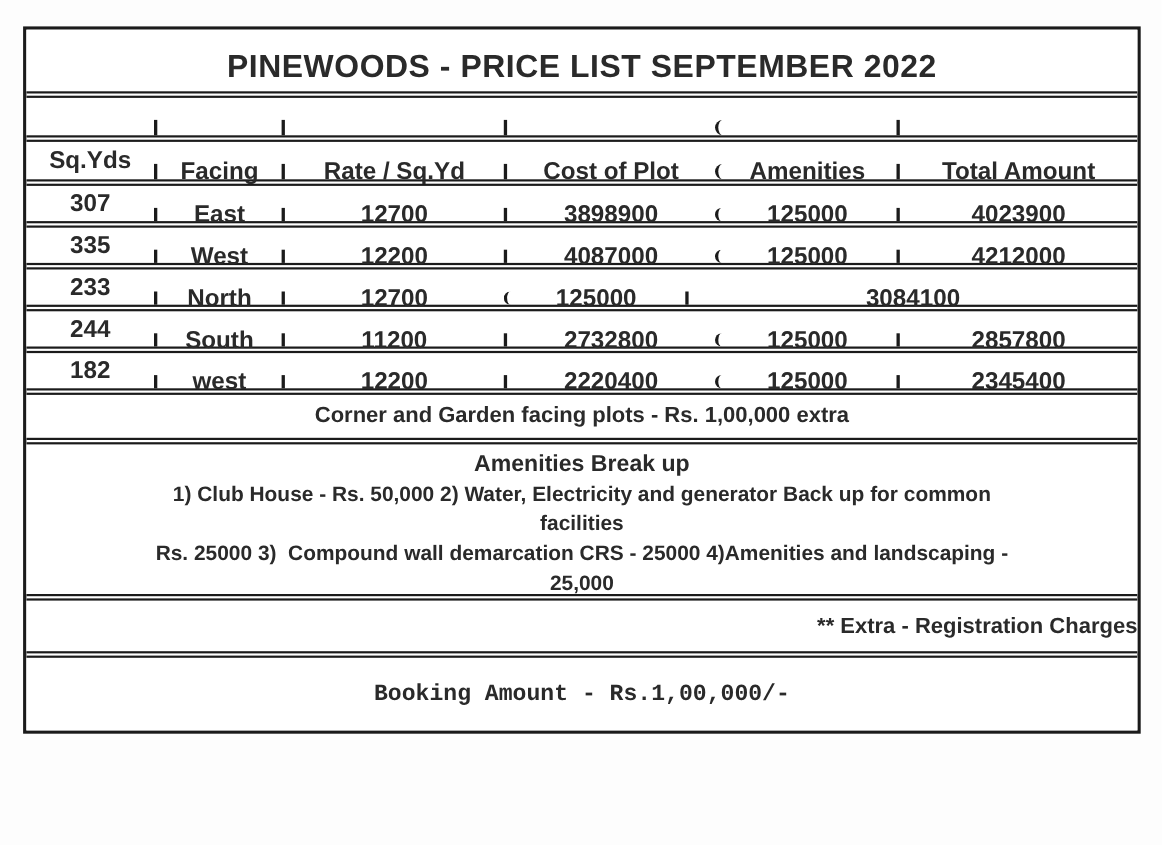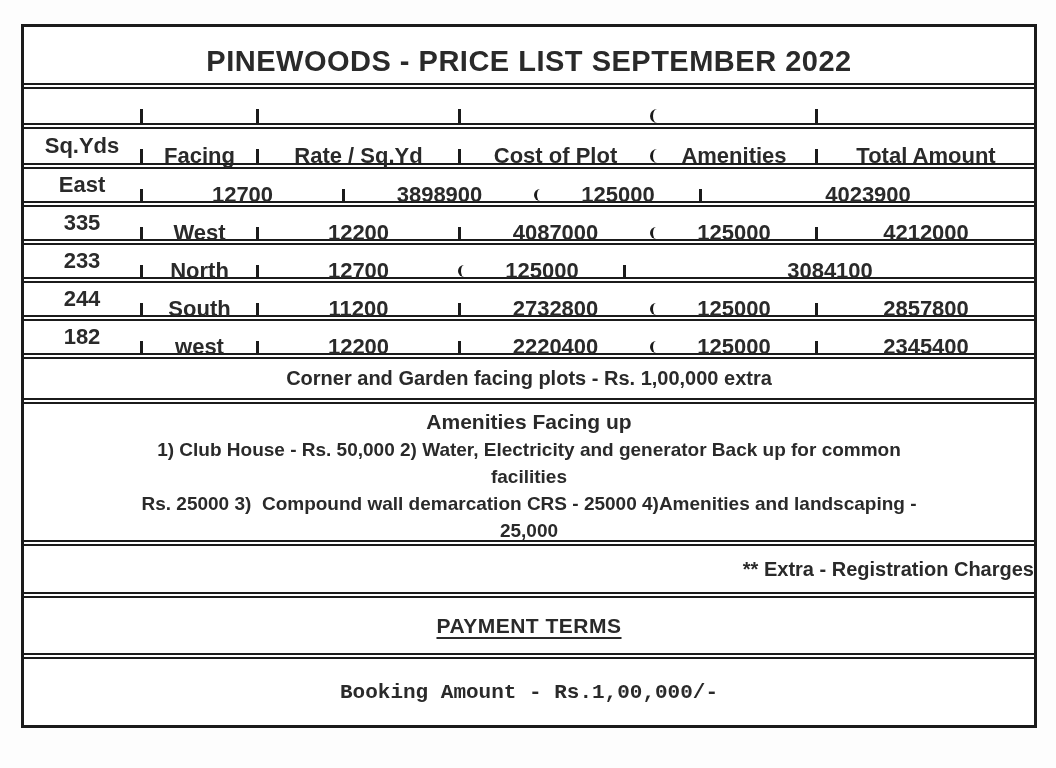--- a/index.html
+++ b/index.html
@@ -102,20 +102,21 @@
   <div class="rowbox grid-row header-row">
     <div class="cell c0">Sq.Yds</div>
     <div class="cell c1">Facing</div>
     <div class="cell c2">Rate / Sq.Yd</div>
     <div class="cell c3">Cost of Plot</div>
     <div class="cell c4">Amenities</div>
     <div class="cell c5">Total Amount</div>
   </div>
 
   <div class="rowbox grid-row data-row">
+    <div class="cell c0">307</div>
     <div class="cell c1">East</div>
     <div class="cell c2">12700</div>
     <div class="cell c3">3898900</div>
     <div class="cell c4">125000</div>
     <div class="cell c5">4023900</div>
   </div>
 
   <div class="rowbox grid-row data-row">
     <div class="cell c0">335</div>
     <div class="cell c1">West</div>
@@ -149,32 +150,29 @@
     <div class="cell c3">2220400</div>
     <div class="cell c4">125000</div>
     <div class="cell c5">2345400</div>
   </div>
 
   <div class="rowbox corner-row">
     <span>Corner and Garden facing plots - Rs. 1,00,000 extra</span>
   </div>
 
   <div class="rowbox amenities-row">
-    <div class="amenities-heading">Amenities Facing up</div>
+    <div class="amenities-heading">Amenities Break up</div>
     <div class="amenities-line">1) Club House - Rs. 50,000 2) Water, Electricity and generator Back up for common</div>
     <div class="amenities-line">facilities</div>
     <div class="amenities-line">Rs. 25000 3)  Compound wall demarcation CRS - 25000 4)Amenities and landscaping -</div>
     <div class="amenities-line">25,000</div>
   </div>
 
   <div class="rowbox extra-row">
     <span>** Extra - Registration Charges</span>
   </div>
 
-  <div class="rowbox payment-row">
-    <span class="underlined">PAYMENT TERMS</span>
-  </div>
 
   <div class="rowbox booking-row">
     <span>Booking Amount - Rs.1,00,000/-</span>
   </div>
 
 </div>
 
 </body></html>

